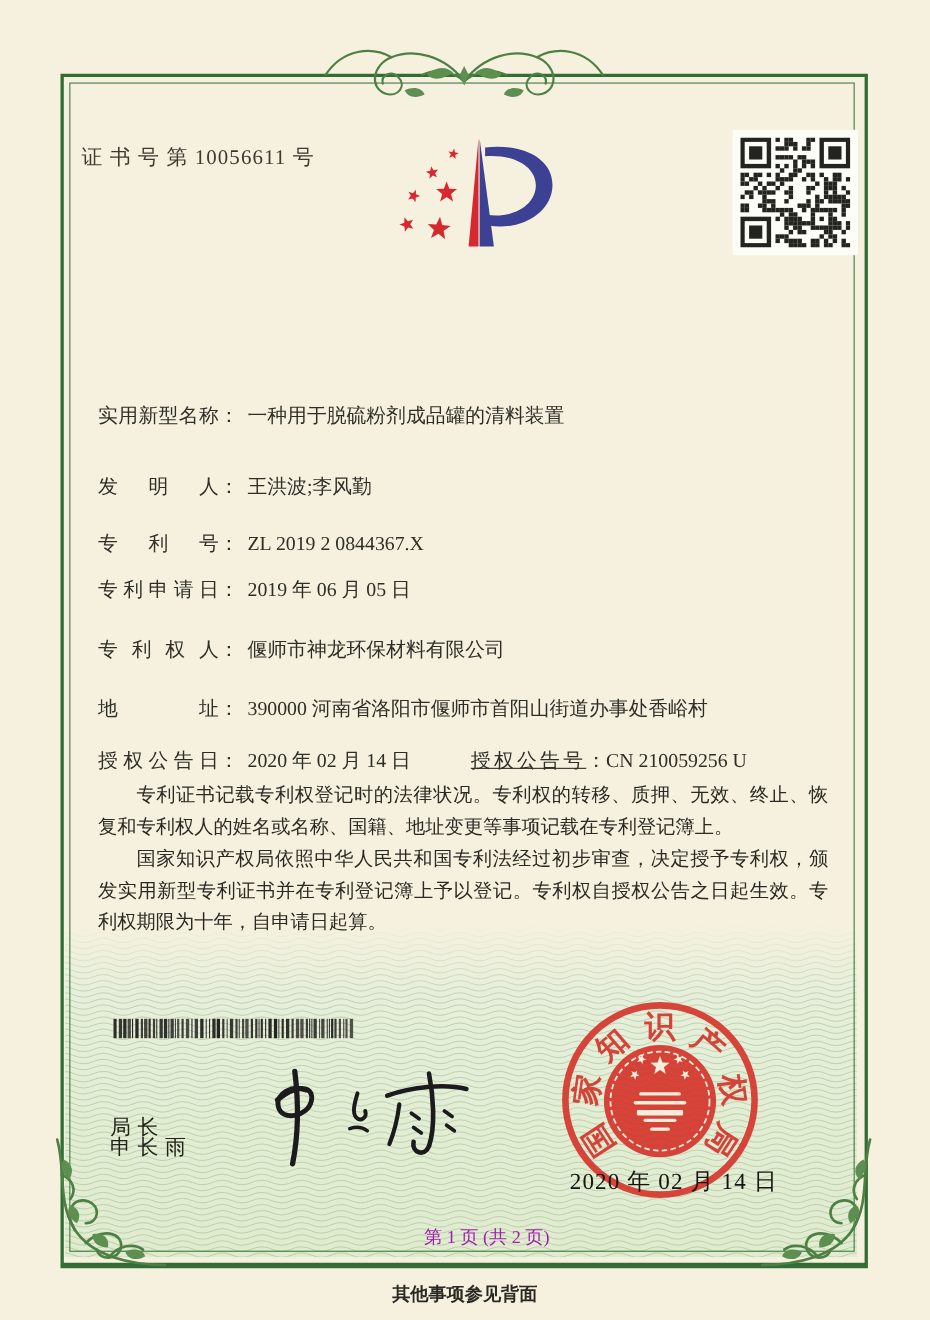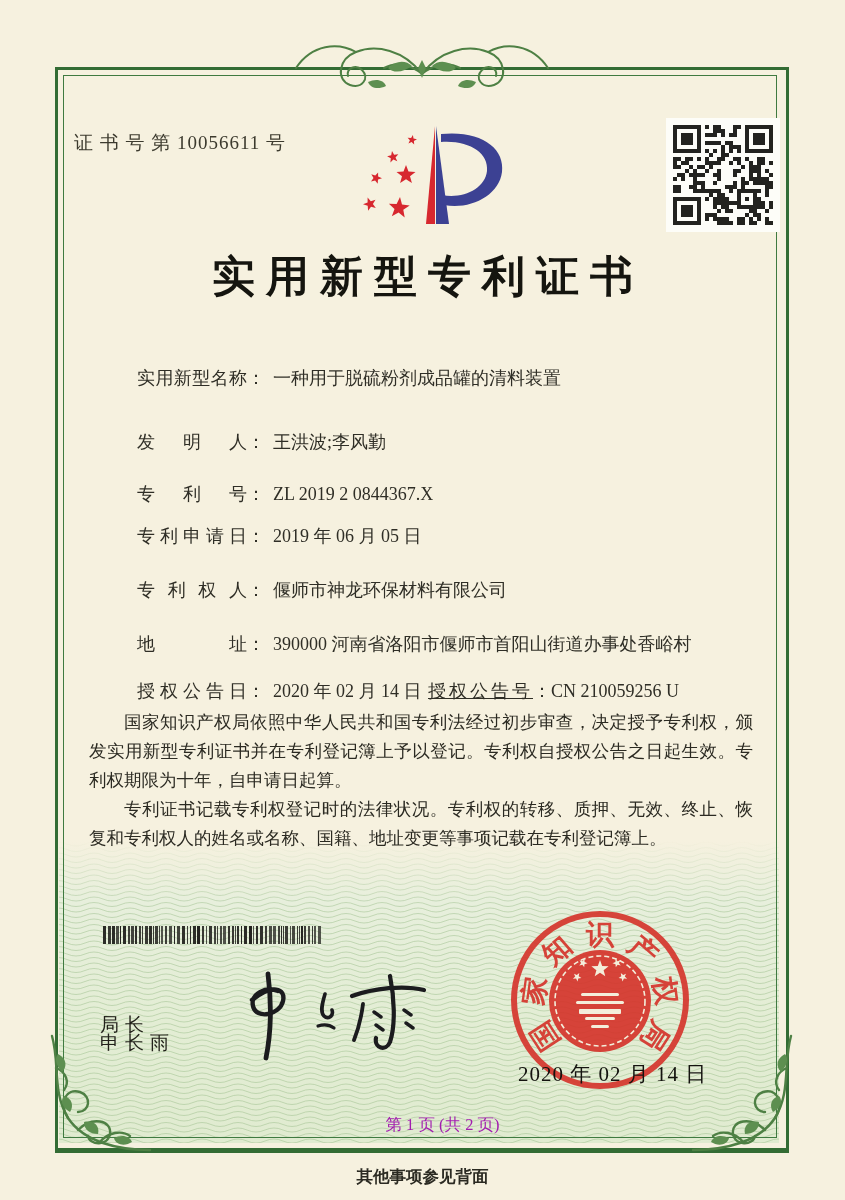--- a/index.html
+++ b/index.html
@@ -45,21 +45,20 @@
     font-size:43px;font-weight:bold;letter-spacing:11px;text-indent:11px;
     color:#15150f;z-index:3;
   }
 
   
   .field{left:89px;font-size:18px;color:#2f2e26;z-index:3;white-space:nowrap;}
   .field .lab{
     display:inline-block;width:110px;
     text-align:justify;text-align-last:justify;
     vertical-align:bottom;
-    margin-left:48px;
   }
   .field .colon{display:inline-block;margin-right:8px;}
   .grant-no{left:428px;top:679px;font-size:18px;color:#2f2e26;z-index:3;white-space:nowrap;}
   .grant-no .lab{letter-spacing:3px;text-decoration:underline;}
 
   
   .body-text{
     left:89px;top:708px;width:664px;
     font-size:17.5px;line-height:29px;text-align:justify;
     color:#2b2a22;z-index:3;
@@ -429,21 +428,20 @@
         <rect x="56" y="96" width="4" height="4" fill="#23231f"></rect>
         <rect x="64" y="96" width="4" height="4" fill="#23231f"></rect>
         <rect x="68" y="96" width="4" height="4" fill="#23231f"></rect>
         <rect x="76" y="96" width="4" height="4" fill="#23231f"></rect>
         <rect x="80" y="96" width="4" height="4" fill="#23231f"></rect>
         <rect x="92" y="96" width="4" height="4" fill="#23231f"></rect>
         <rect x="96" y="96" width="4" height="4" fill="#23231f"></rect>
       </svg>
   </div>
 
-  <div class="abs title">实用新型专利证书</div>
 
   <div class="abs field" style="top:366px">
     <span class="lab">实用新型名称</span><span class="colon">：</span><span>一种用于脱硫粉剂成品罐的清料装置</span>
   </div>
   <div class="abs field" style="top:430px">
     <span class="lab">发明人</span><span class="colon">：</span><span>王洪波;李风勤</span>
   </div>
   <div class="abs field" style="top:482px">
     <span class="lab">专利号</span><span class="colon">：</span><span>ZL 2019 2 0844367.X</span>
   </div>
@@ -457,22 +455,22 @@
     <span class="lab">地址</span><span class="colon">：</span><span>390000 河南省洛阳市偃师市首阳山街道办事处香峪村</span>
   </div>
   <div class="abs field" style="top:679px">
     <span class="lab">授权公告日</span><span class="colon">：</span><span>2020 年 02 月 14 日</span>
   </div>
   <div class="abs grant-no">
     <span class="lab">授权公告号</span><span class="colon">：</span><span>CN 210059256 U</span>
   </div>
 
   <div class="abs body-text">
+    <p>专利证书记载专利权登记时的法律状况。专利权的转移、质押、无效、终止、恢复和专利权人的姓名或名称、国籍、地址变更等事项记载在专利登记簿上。</p>
     <p>国家知识产权局依照中华人民共和国专利法经过初步审查，决定授予专利权，颁发实用新型专利证书并在专利登记簿上予以登记。专利权自授权公告之日起生效。专利权期限为十年，自申请日起算。</p>
-    <p>专利证书记载专利权登记时的法律状况。专利权的转移、质押、无效、终止、恢复和专利权人的姓名或名称、国籍、地址变更等事项记载在专利登记簿上。</p>
   </div>
 
   <div class="abs barcode">
     <svg id="barcode-svg" width="222" height="18" viewBox="0 0 222 18">
         <rect x="0" y="0" width="3" height="18" fill="#23231f" opacity="0.9607973309284064"></rect>
         <rect x="5" y="0" width="3" height="18" fill="#23231f" opacity="0.8933936139305092"></rect>
         <rect x="9" y="0" width="3" height="18" fill="#23231f" opacity="0.9649179995595096"></rect>
         <rect x="13" y="0" width="3" height="18" fill="#23231f" opacity="0.7905009084104099"></rect>
         <rect x="17" y="0" width="1" height="18" fill="#23231f" opacity="0.9995577191000607"></rect>
         <rect x="20" y="0" width="3" height="18" fill="#23231f" opacity="0.9576429644169486"></rect>

